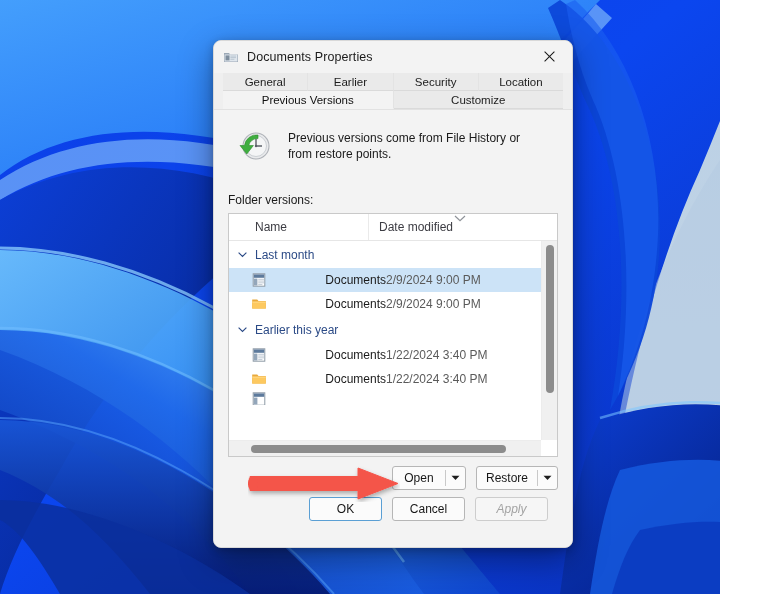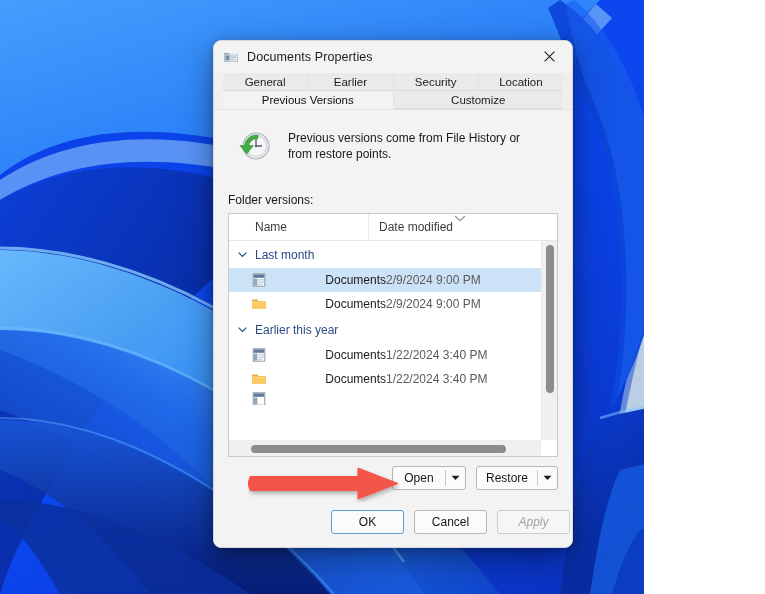--- a/index.html
+++ b/index.html
@@ -6,21 +6,21 @@
   html, body {
     margin: 0; padding: 0;
     width: 765px; height: 594px;
     overflow: hidden;
     font-family: "Liberation Sans", sans-serif;
   }
 
   
   #desktop {
     position: relative;
-    width: 644px; height: 594px;
+    width: 720px; height: 594px;
     background: #7dd3fc;
     overflow: hidden;
   }
   #wall-svg { position: absolute; inset: 0; width: 765px; height: 594px; display: block; }
 
   
   #dialog {
     position: absolute;
     left: 213px; top: 40px;
     width: 360px; height: 508px;
@@ -248,23 +248,22 @@
     width: 19px;
   }
 
   
   #footer {
     position: absolute;
     left: 0; right: 0; bottom: 0;
     height: 50px;
     background: #f3f3f3;
     display: flex;
-    align-items: center;
     justify-content: flex-end;
-    padding-right: 2px;
+    padding-right: 24px;
     gap: 10px;
   }
   .dlg-btn {
     width: 73px; height: 24px;
     border: 1px solid #b6b6b6;
     border-radius: 3px;
     background: #fbfbfb;
     font-size: 12px;
     color: #171717;
     display: flex; align-items: center; justify-content: center;

